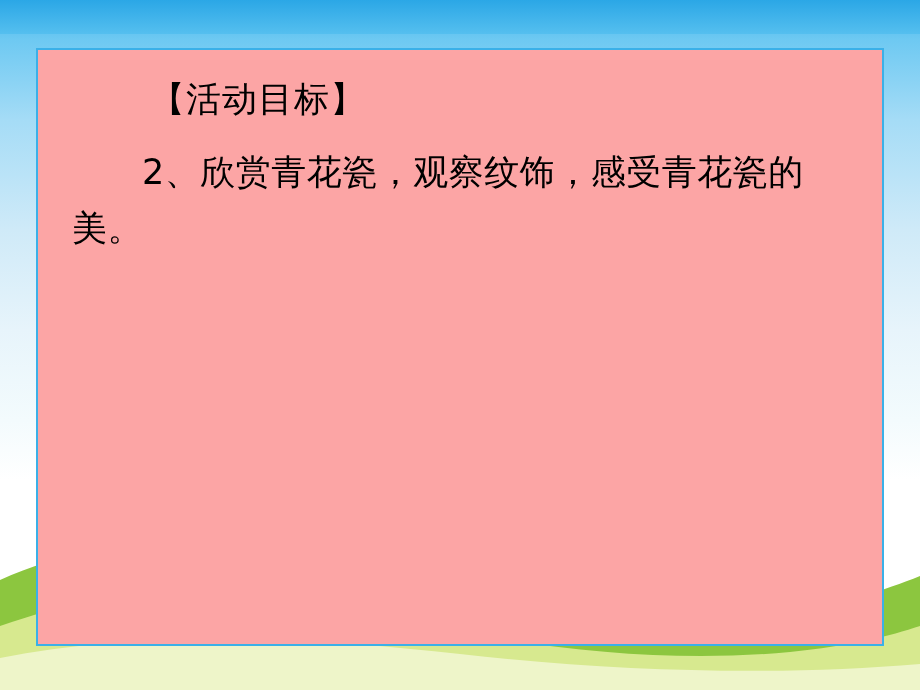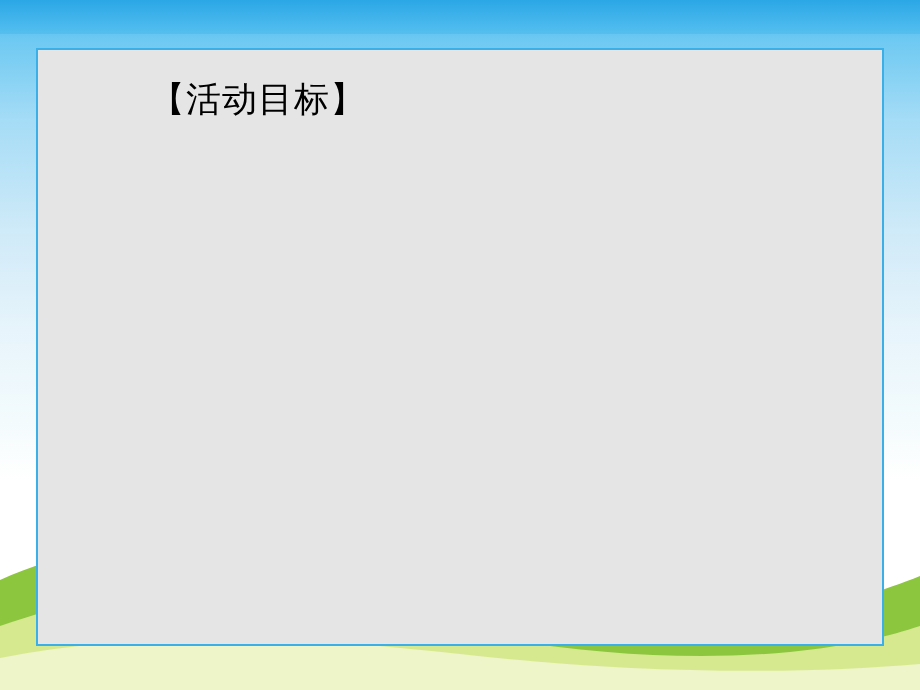--- a/index.html
+++ b/index.html
@@ -53,21 +53,21 @@
     height: 260px;
   }
 
   
   .panel {
     position: absolute;
     left: 36px;
     top: 48px;
     width: 848px;
     height: 598px;
-    background: #e5e5e5;
+    background: #fca5a5;
     border: 2px solid #3bb0e8;
     box-sizing: border-box;
   }
 
   .panel-inner {
     padding: 28px 34px 0 34px;
   }
 
   .heading {
     font-family: "DejaVu Sans", sans-serif;
@@ -103,16 +103,17 @@
 
   <svg class="bg-hills" viewBox="0 0 920 260" preserveAspectRatio="none">
     <path d="M0,150 C120,96 260,104 400,140 C530,172 660,196 780,182 C840,175 885,160 920,146 L920,260 L0,260 Z" fill="#8cc63f"></path>
     <path d="M0,196 C130,150 250,152 390,186 C520,218 660,234 790,222 C850,216 890,206 920,196 L920,260 L0,260 Z" fill="#d7e98f"></path>
     <path d="M0,228 C140,200 300,206 460,224 C620,242 780,246 920,234 L920,260 L0,260 Z" fill="#eef5c9"></path>
   </svg>
 
   <div class="panel">
     <div class="panel-inner">
       <div class="heading">【活动目标】</div>
+      <p class="para second">2、欣赏青花瓷，观察纹饰，感受青花瓷的美。</p>
     </div>
   </div>
 
 </div>
 
 </body></html>

